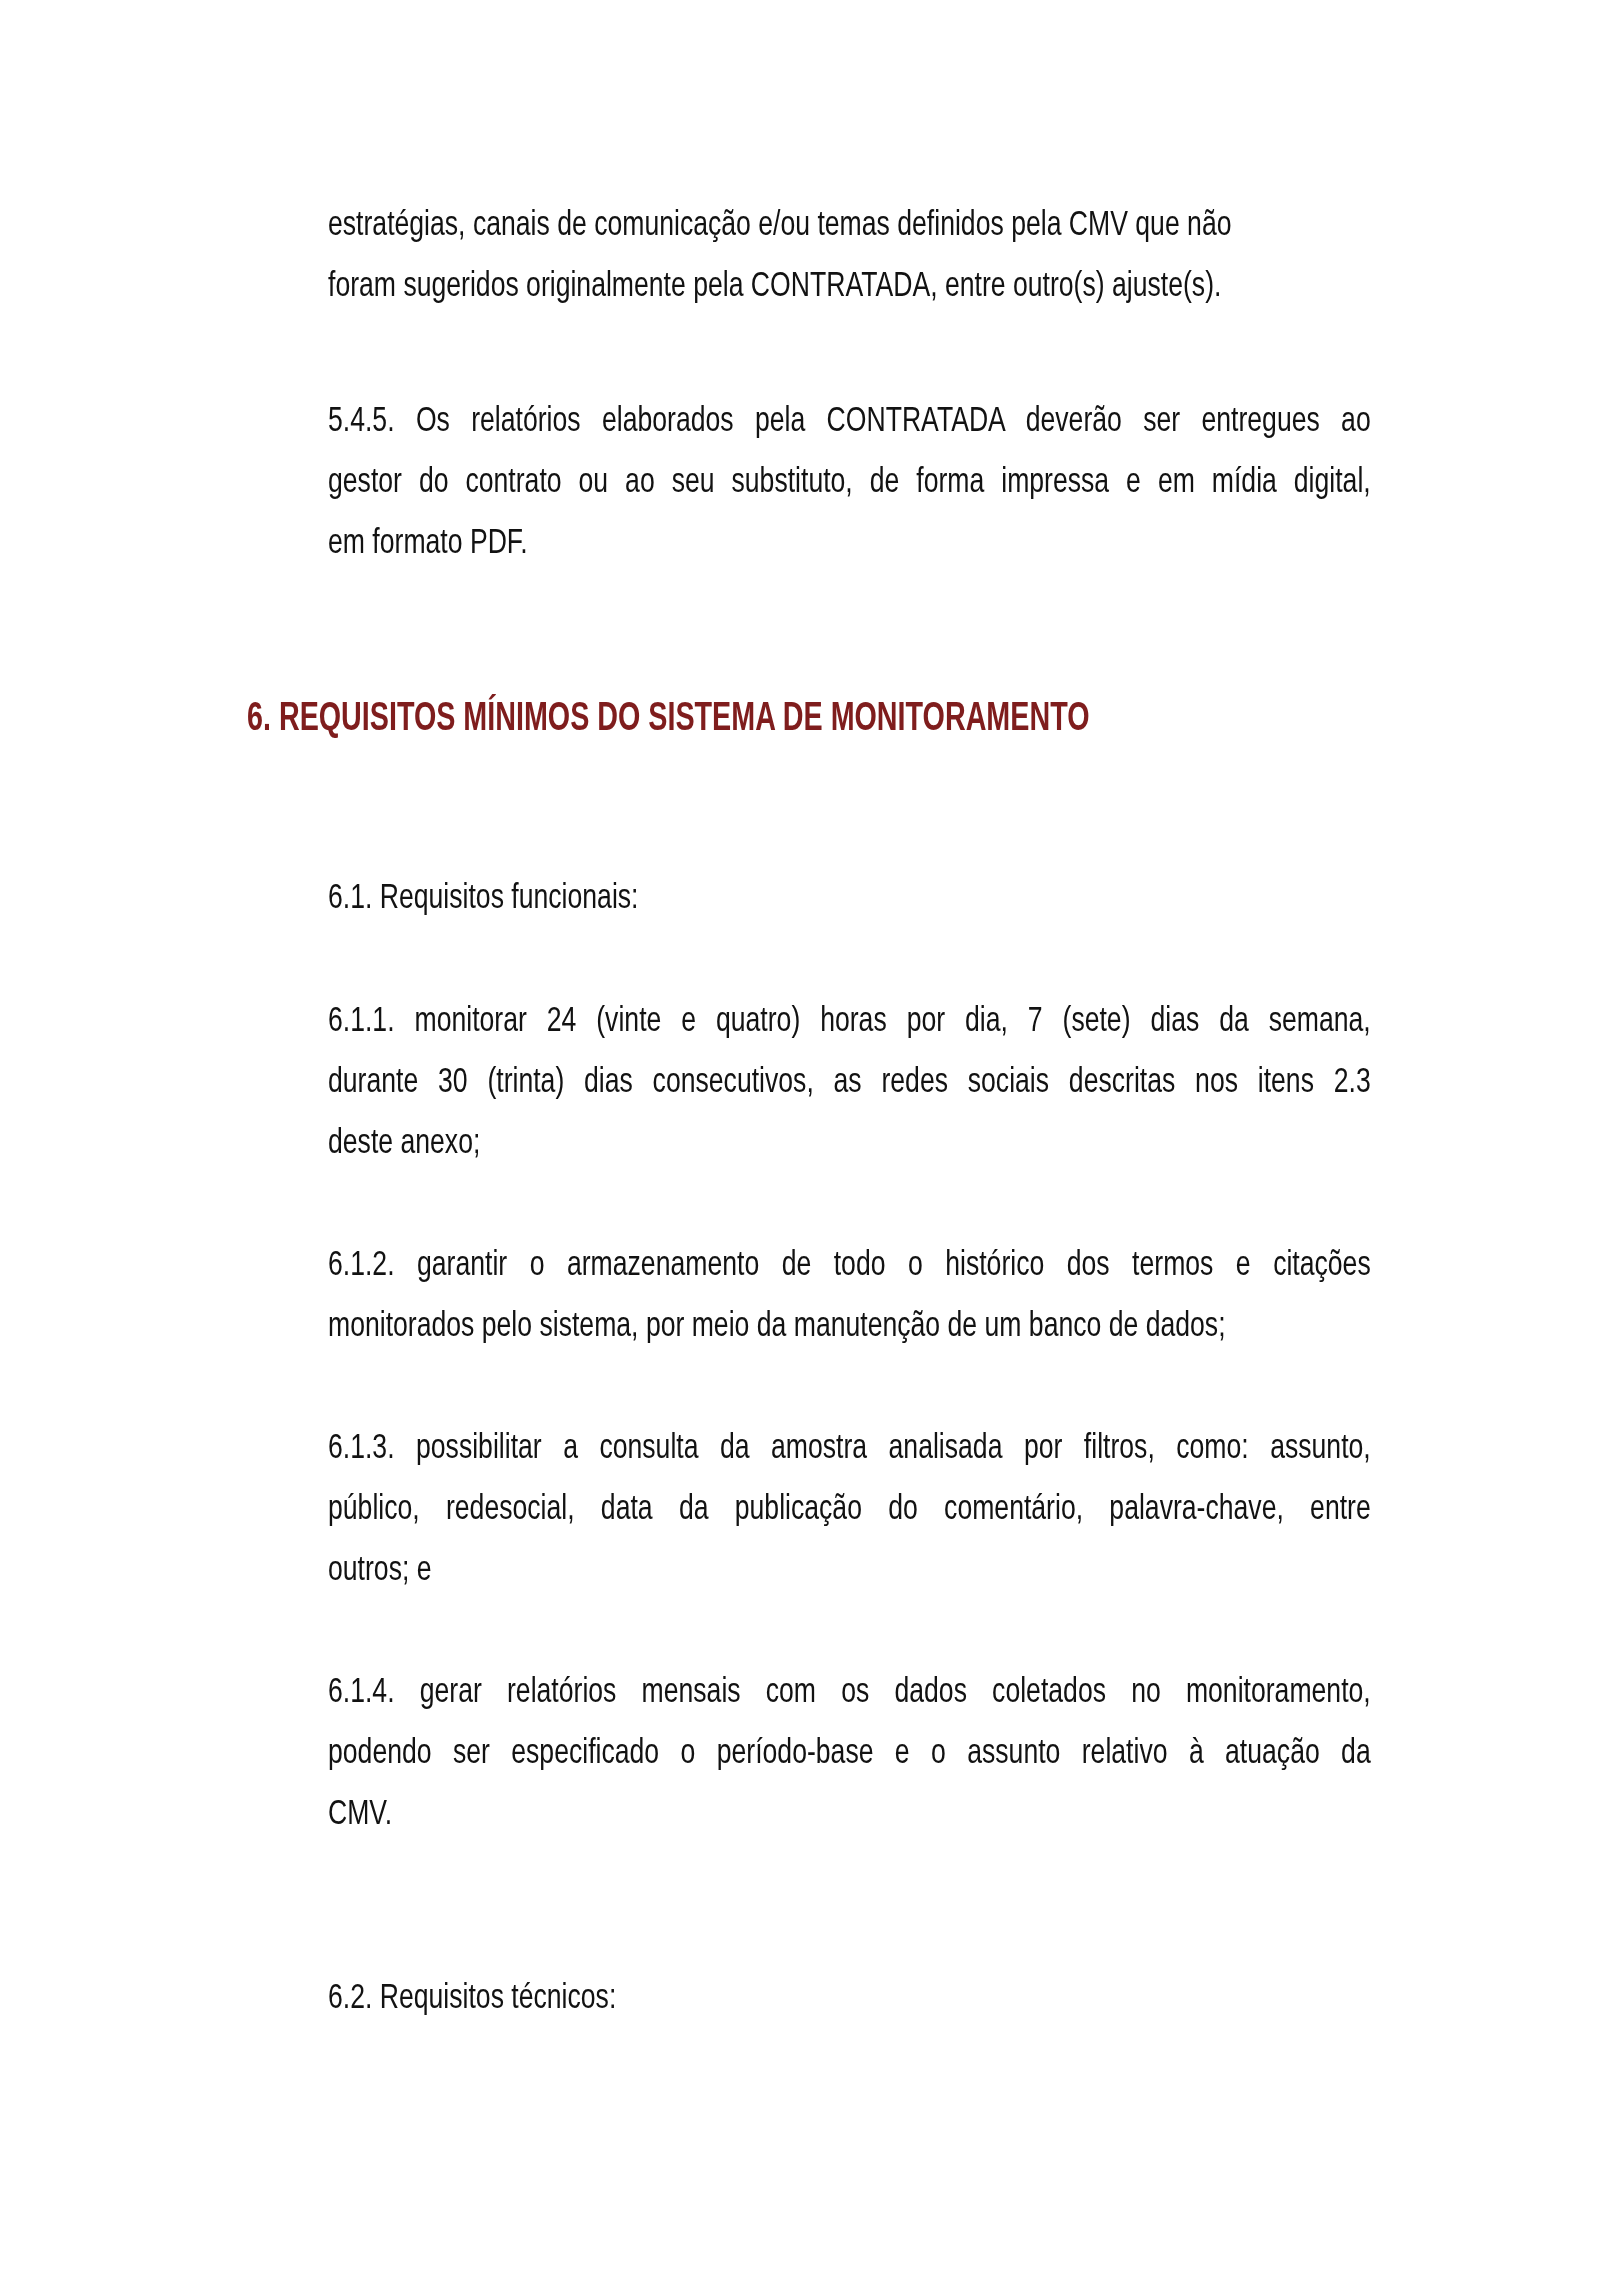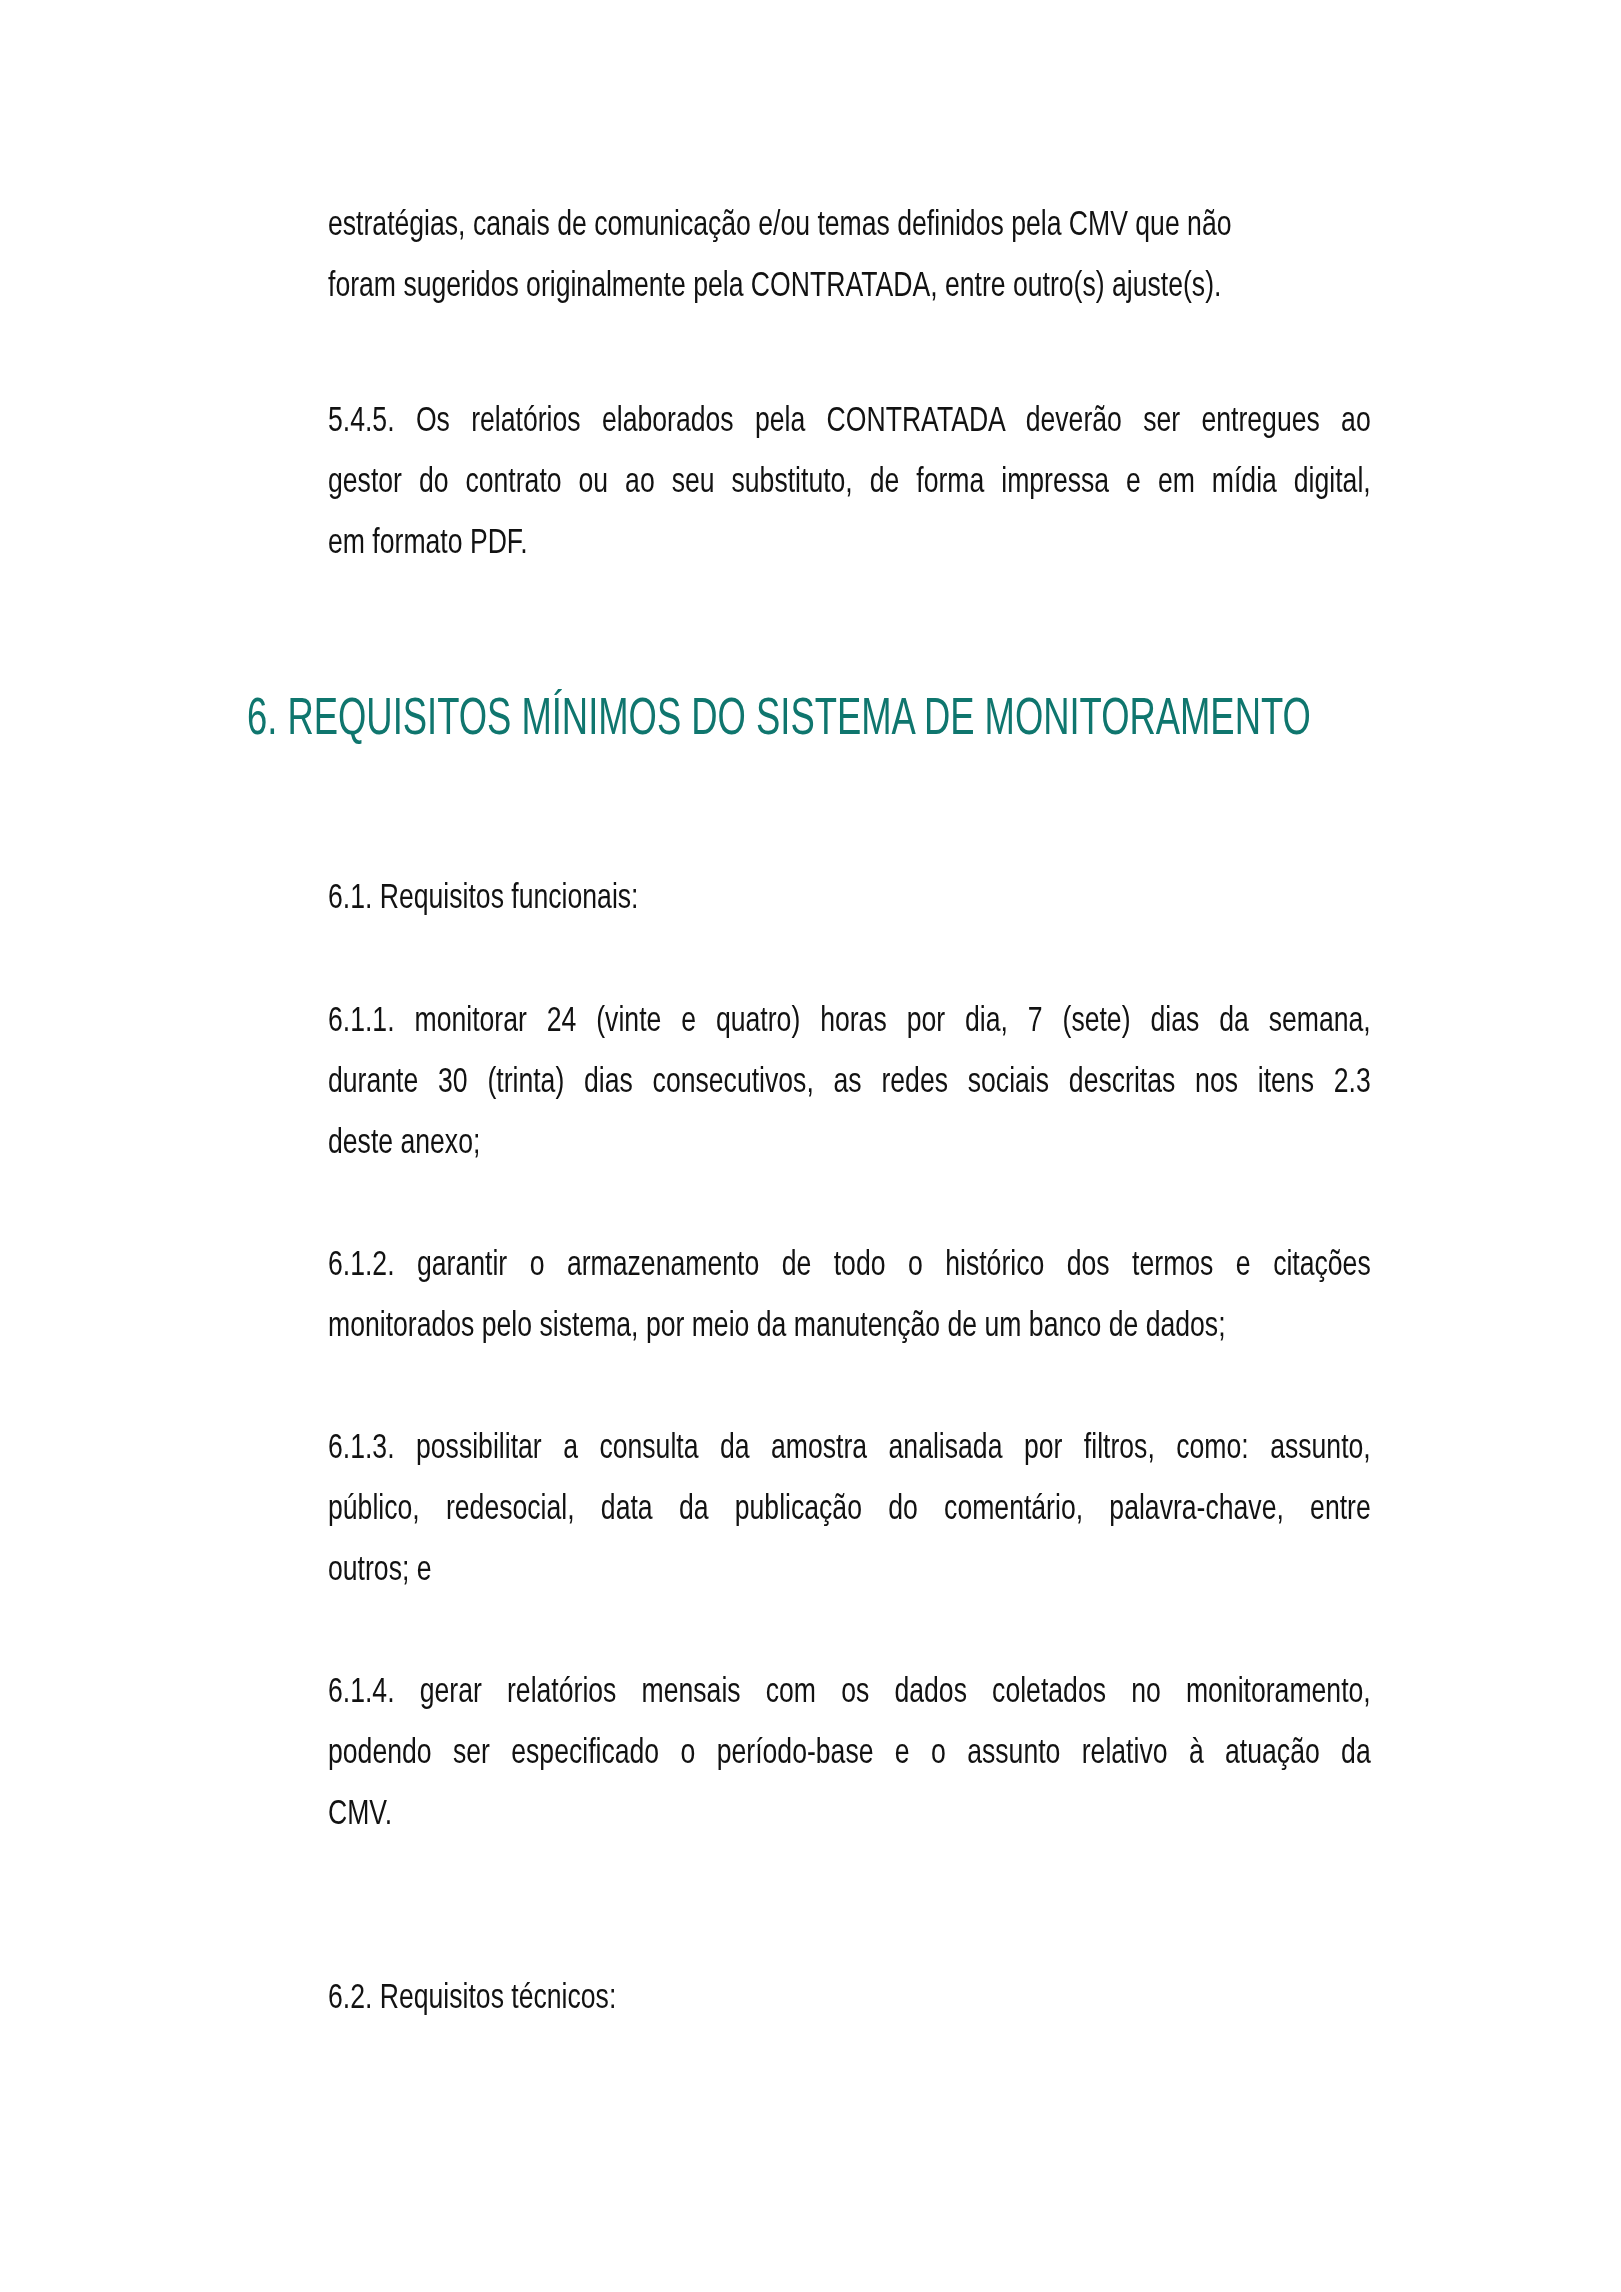--- a/index.html
+++ b/index.html
@@ -35,24 +35,24 @@
   .mt-first   { margin-top: 192px; }
   .mt-para    { margin-top: 74px;  }
   .mt-small   { margin-top: 62px;  }
   .mt-std     { margin-top: 61px;  }
   .mt-sec61   { margin-top: 118px; }
   .mt-sec62   { margin-top: 123px; }
 
   
   .heading {
     margin: 115px 0 0 247px;
-    font-size: 52px;
+    font-size: 41px;
     line-height: 61px;
-    font-weight: 400;
-    color: #0f766e;
+    font-weight: 700;
+    color: #7f1d1d;
   }
   .heading-squeeze {
     display: inline-block;
     transform: scaleX(0.70);
     transform-origin: left center;
     white-space: nowrap;
   }
 </style>
 </head>
 <body>

